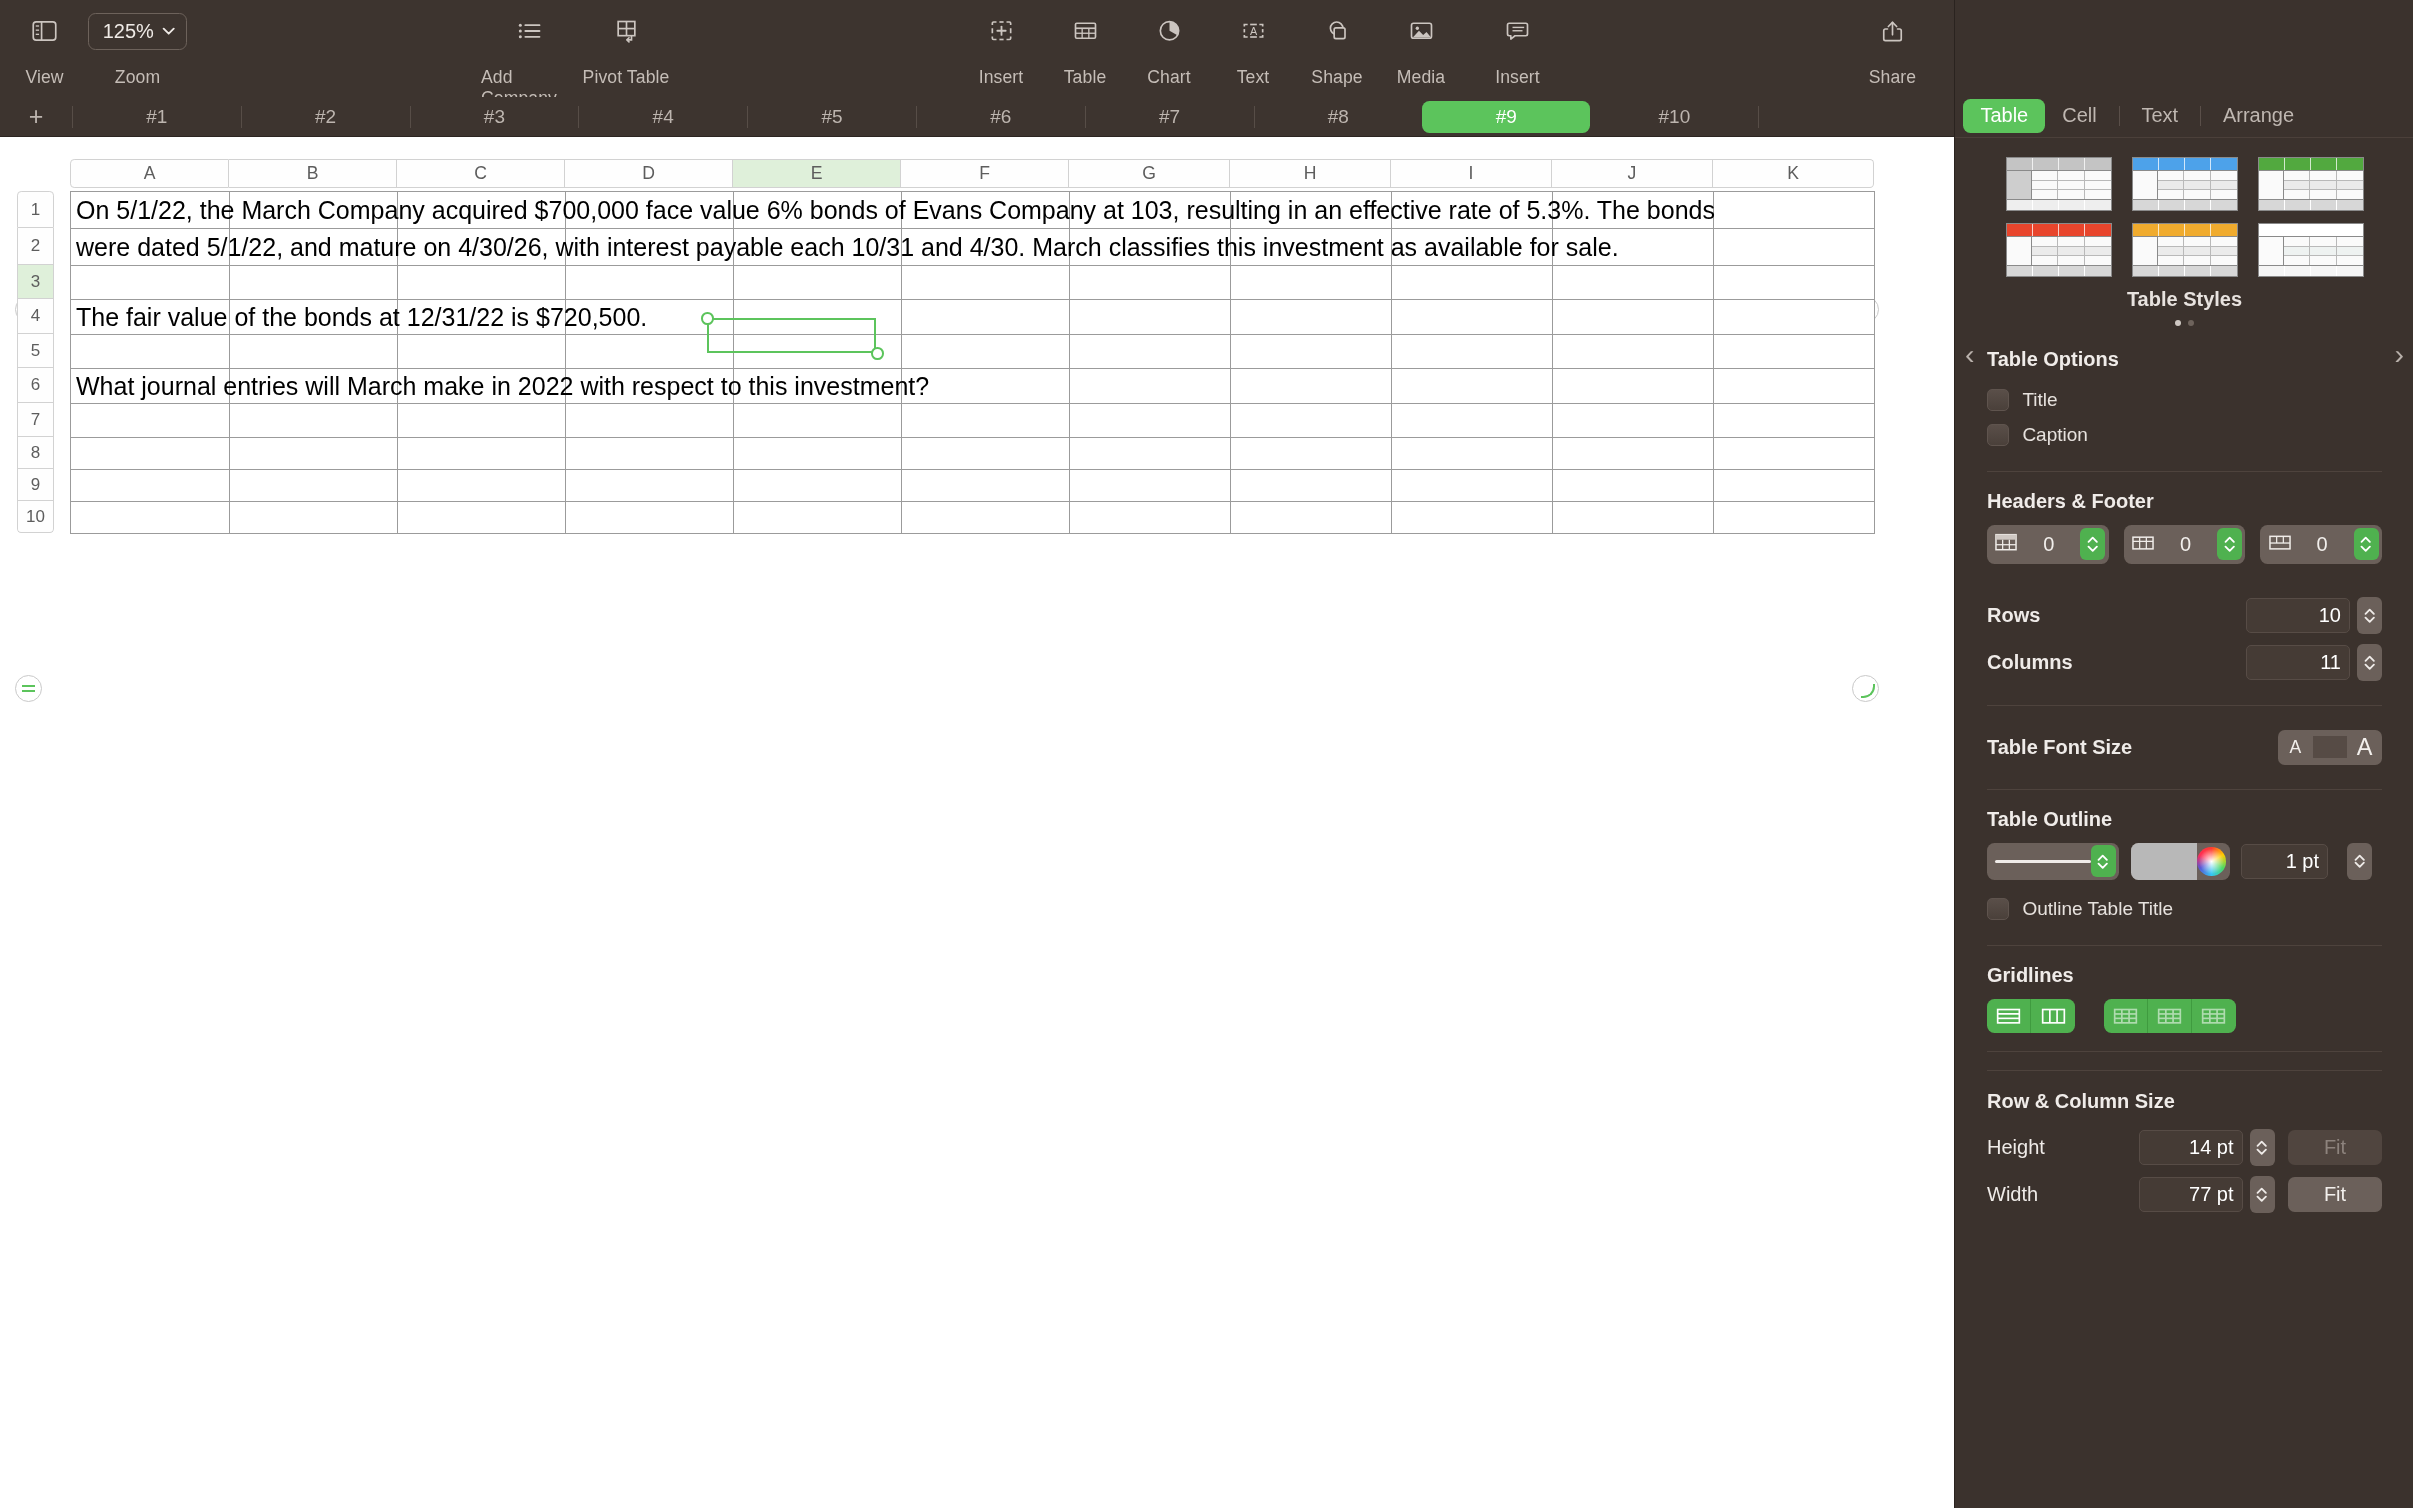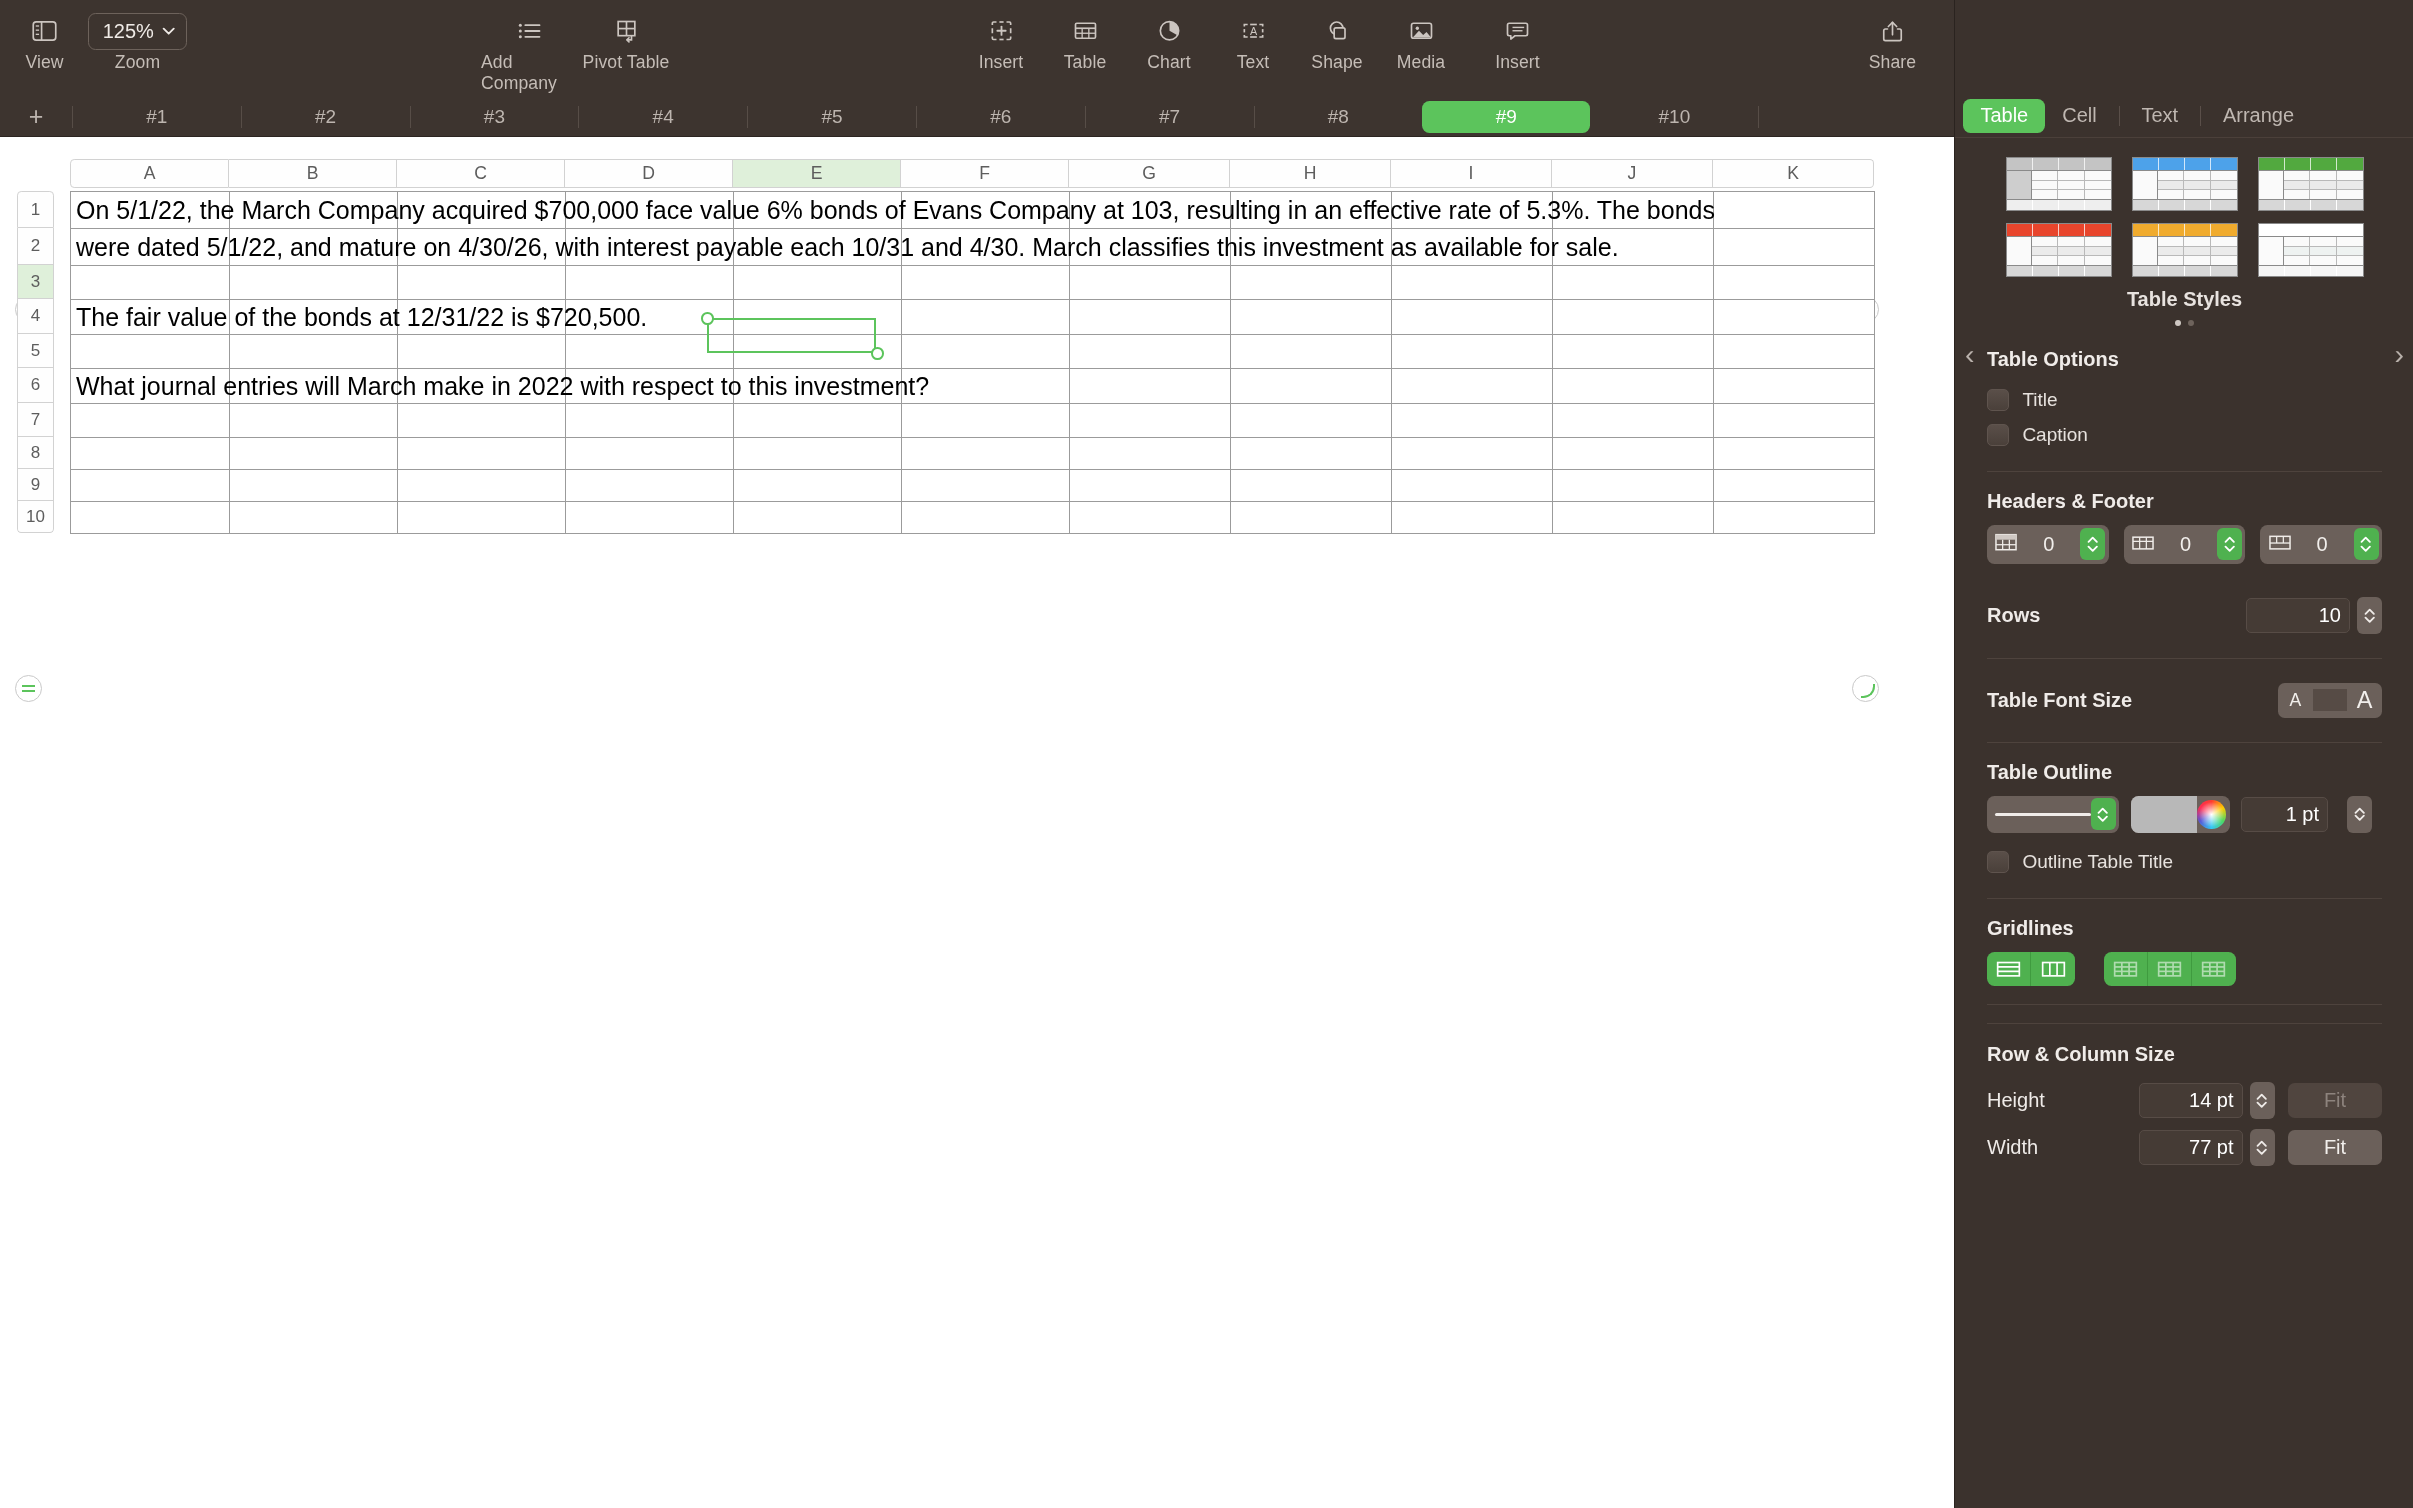--- a/index.html
+++ b/index.html
@@ -16,21 +16,21 @@
   .toolbar {
     position: absolute; left: 0; top: 0; width: 2413px; height: 97px;
     background: #3d342f;
     display: flex; align-items: flex-start;
   }
   .tb-item {
     display: flex; flex-direction: column; align-items: center; justify-content: flex-start;
     padding-top: 11.7px; color: #c9c2bd; cursor: default; user-select: none;
   }
   .tb-icon { height: 39px; display: flex; align-items: center; justify-content: center; }
-  .tb-label { font-size: 17.6px; color: #c5bdb7; margin-top: 1px; letter-spacing: 0.1px; }
+  .tb-label { font-size: 17.6px; color: #c5bdb7; margin-top: 16px; letter-spacing: 0.1px; }
   .tb-icon svg { display: block; }
 
   .zoom-pill {
     border: 1.3px solid #6d625b; border-radius: 7.5px;
     height: 37px; padding: 0 10px 0 13.4px;
     display: flex; align-items: center; gap: 8.4px;
     color: #efeae6; font-size: 20px;
   }
   .fmt-active {
     background: #564b45; border-radius: 8.4px;
@@ -1000,20 +1000,32 @@
           <div class="numbox">10</div>
           <div class="graystep">
             <svg width="13.4" height="7.5" viewBox="0 0 16 9">
                 <polyline points="3,7 8,2 13,7" fill="none" stroke="#efebe8" stroke-width="2.2" stroke-linecap="round" stroke-linejoin="round"></polyline>
               </svg>
             <svg width="13.4" height="7.5" viewBox="0 0 16 9">
                 <polyline points="3,2 8,7 13,2" fill="none" stroke="#efebe8" stroke-width="2.2" stroke-linecap="round" stroke-linejoin="round"></polyline>
               </svg>
           </div>
         </div>
+        <div class="fieldrow">
+          <div class="lbl">Columns</div>
+          <div class="numbox">11</div>
+          <div class="graystep">
+            <svg width="13.4" height="7.5" viewBox="0 0 16 9">
+                <polyline points="3,7 8,2 13,7" fill="none" stroke="#efebe8" stroke-width="2.2" stroke-linecap="round" stroke-linejoin="round"></polyline>
+              </svg>
+            <svg width="13.4" height="7.5" viewBox="0 0 16 9">
+                <polyline points="3,2 8,7 13,2" fill="none" stroke="#efebe8" stroke-width="2.2" stroke-linecap="round" stroke-linejoin="round"></polyline>
+              </svg>
+          </div>
+        </div>
       </div>
 
       <div class="divider"></div>
 
       <div class="sec">
         <div class="fieldrow">
           <div class="lbl">Table Font Size</div>
           <div class="fontsize-seg">
             <div class="sm">A</div>
             <div class="vs"></div>

